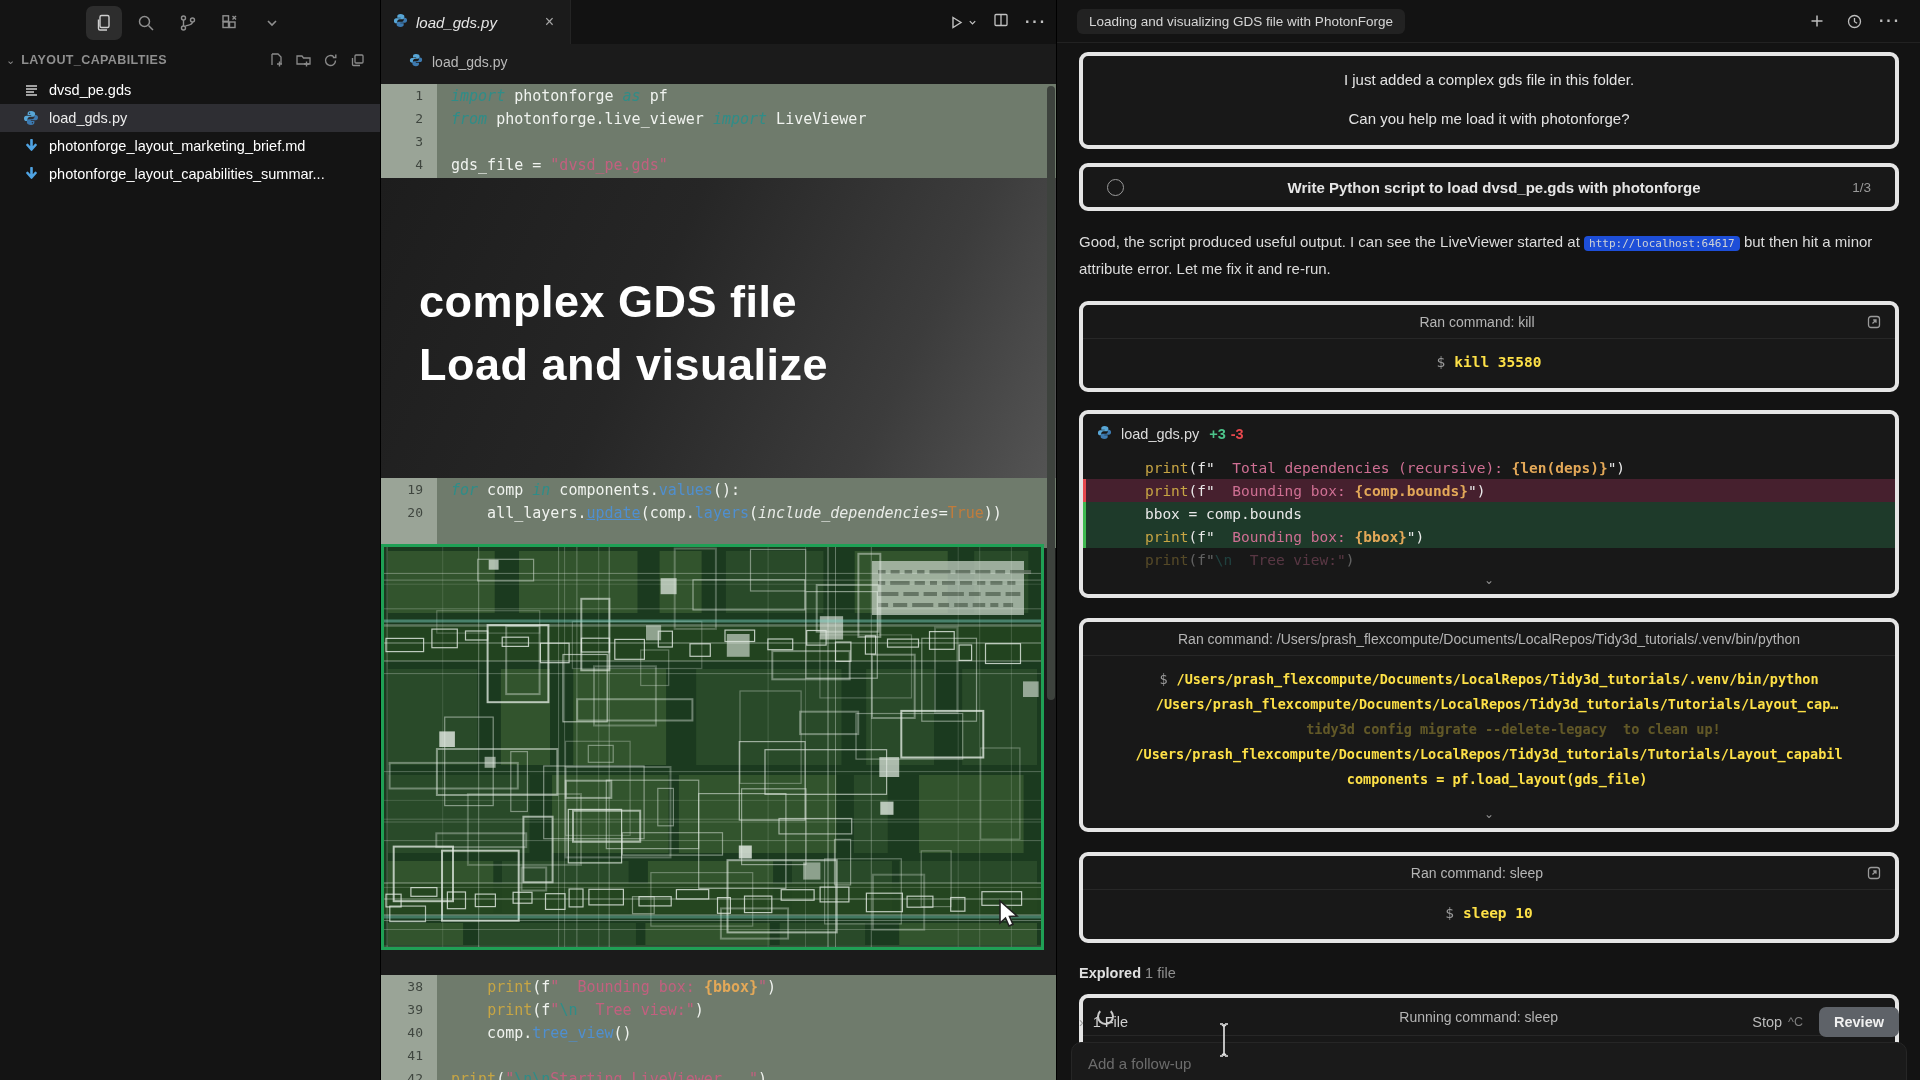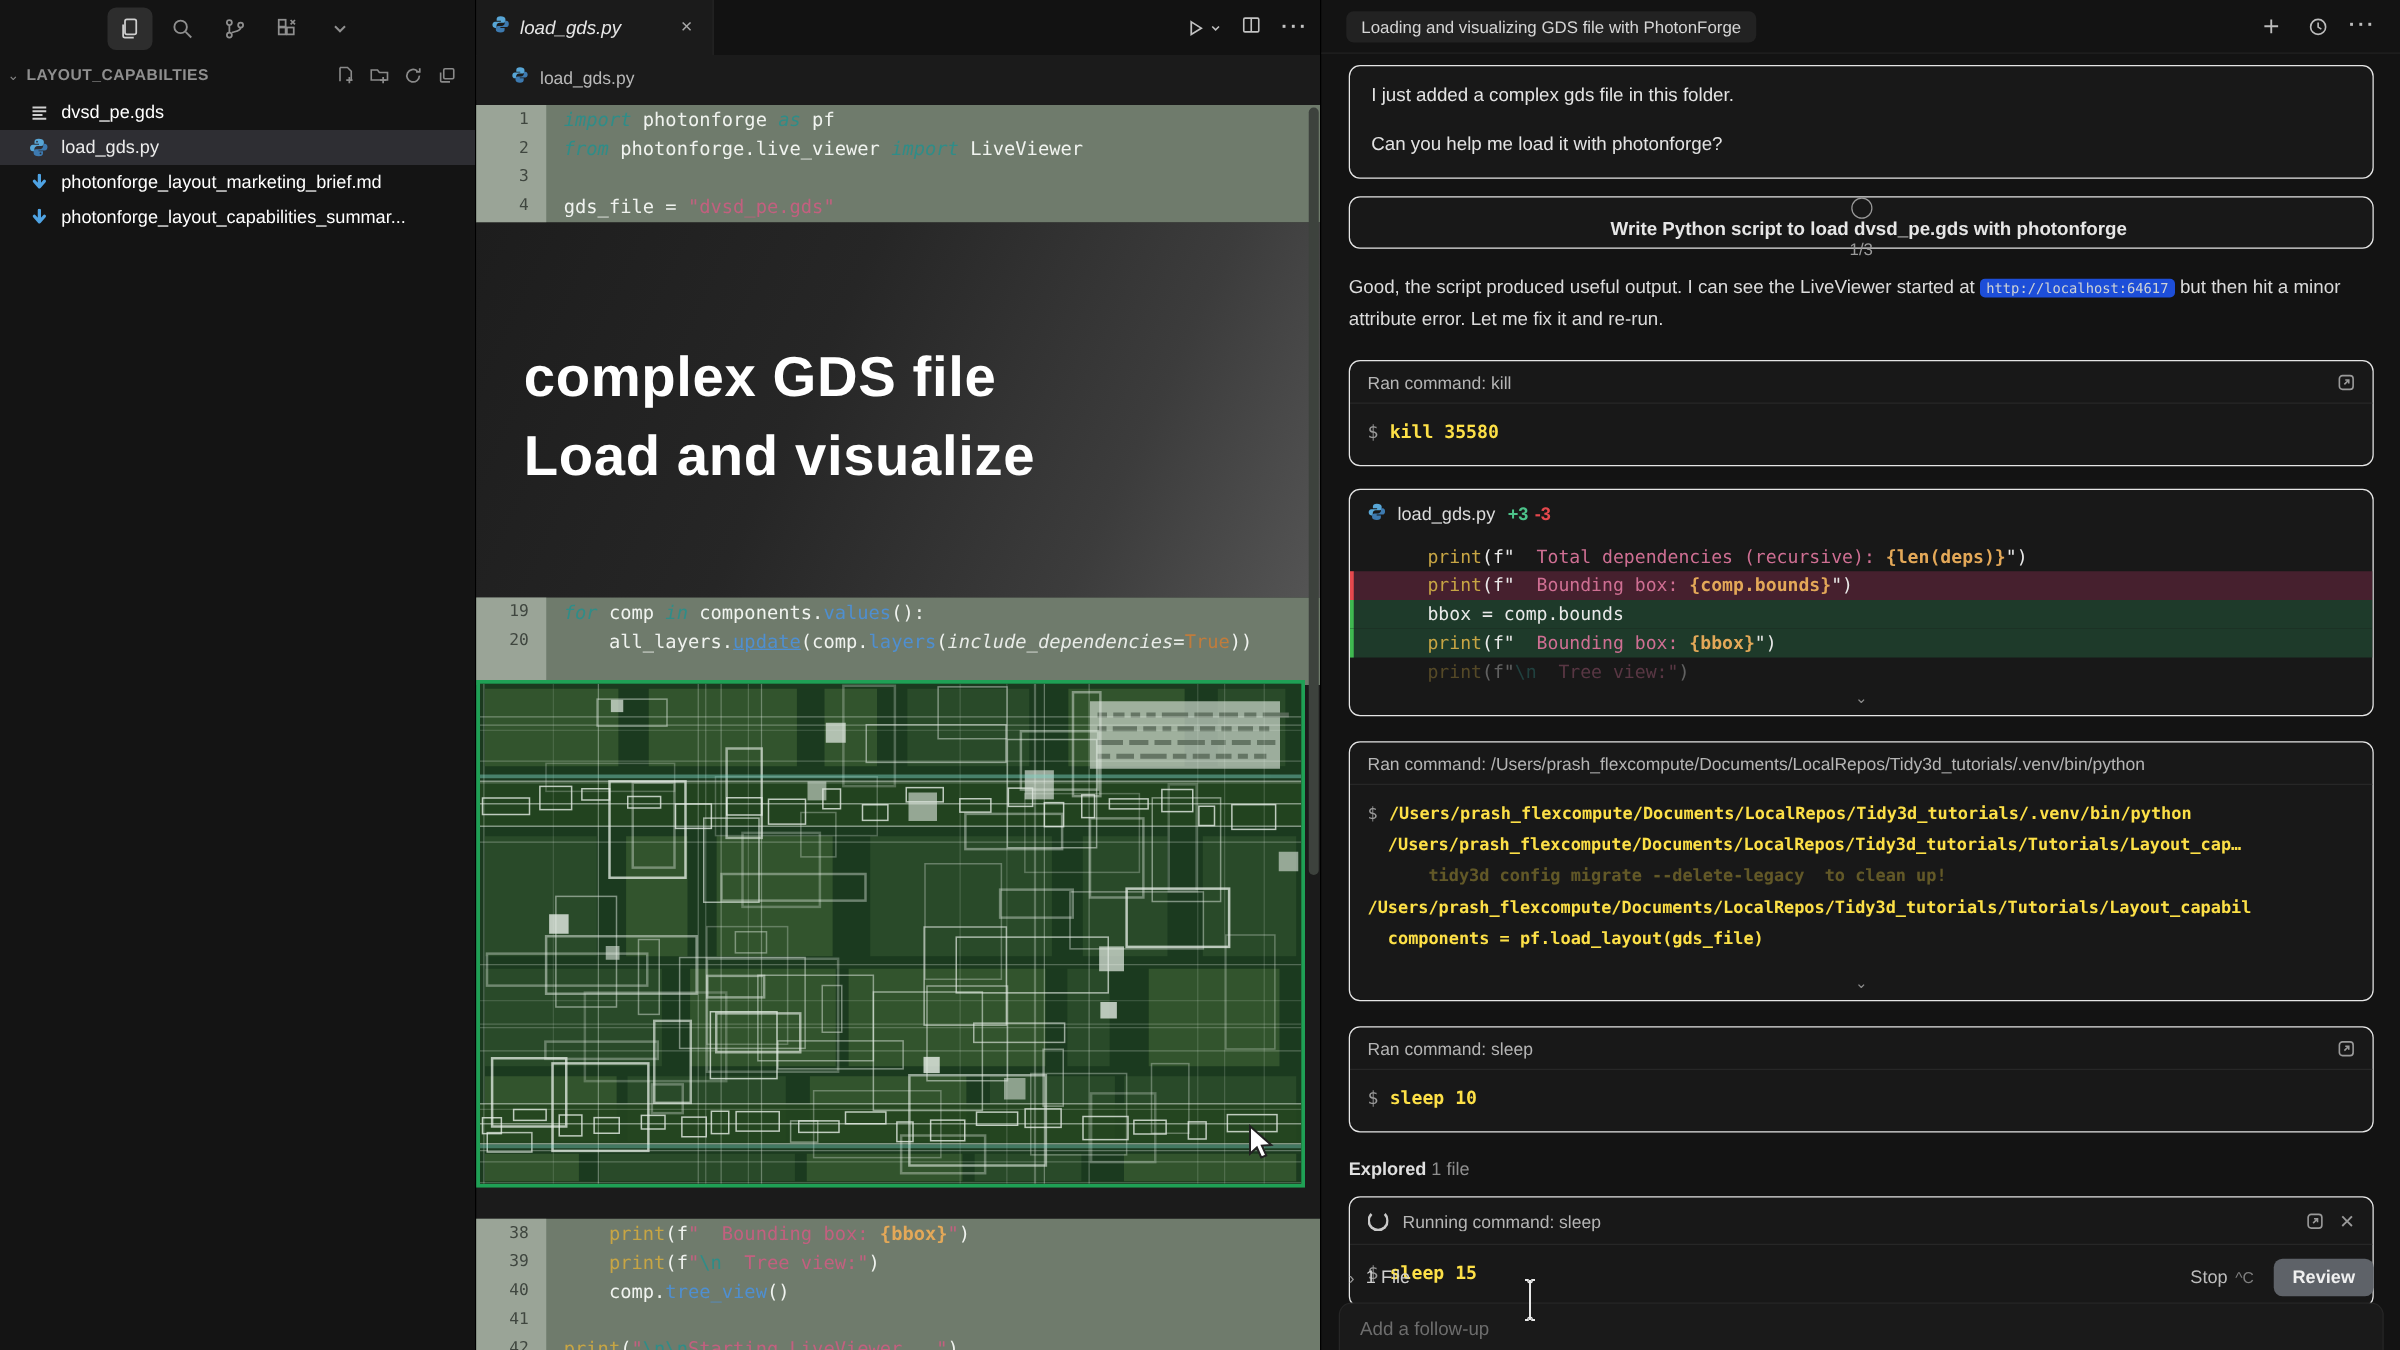--- a/index.html
+++ b/index.html
@@ -62,25 +62,25 @@
   #gdswrap{position:absolute;top:544px;left:0;width:663px;height:406px;border:3px solid #1fa055;box-sizing:border-box;z-index:3;background:#1b3a1f;}
   #gdswrap svg.layout{width:657px;height:400px;display:block;}
   #cursor-arrow{position:absolute;left:612px;top:352px;z-index:4;}
   #scrollbar{position:absolute;right:2px;top:86px;width:8px;height:614px;background:#3d423d;border-radius:4px;z-index:5;}
   
   #chat{position:absolute;left:1056px;top:0;width:864px;height:1080px;background:#131313;border-left:1px solid #000;}
   .chead{position:absolute;top:0;left:0;width:864px;height:42px;display:flex;align-items:center;border-bottom:1px solid #222;}
   .ctitle{margin-left:20px;background:#222;border-radius:6px;padding:5px 12px;font-size:13.5px;color:#d6d6d6;white-space:nowrap;}
   .chead-ic{position:absolute;top:0;height:42px;display:flex;align-items:center;color:#bdbdbd;}
   .content{position:absolute;top:42px;left:0;width:864px;padding:0 22px;box-sizing:border-box;}
-  .card{background:#181818;border:1px solid #e5e5e5;border-radius:9px;}
+  .card{background:#181818;border:4px solid #e5e5e5;border-radius:9px;text-align:center;}
   .usercard{margin-top:10px;padding:15px 17px 18px;}
   .usercard p{margin:0;font-size:15px;color:#e3e3e3;}
   .usercard p + p{margin-top:22px;}
-  .taskcard{margin-top:14px;height:40px;display:flex;align-items:center;padding:0 8px;flex-direction:column;}
+  .taskcard{margin-top:14px;height:40px;display:flex;align-items:center;padding:0 24px;}
   .task-circle{width:15px;height:15px;border:1.6px solid #9a9a9a;border-radius:50%;flex:none;}
   .tasklabel{margin-left:12px;font-size:15px;font-weight:600;color:#e6e6e6;flex:1;}
   .taskprog{font-size:13.5px;color:#9a9a9a;}
   .para{margin-top:18px;font-size:15px;line-height:25px;color:#dcdcdc;}
   .codechip{font-family:"DejaVu Sans Mono",monospace;font-size:11px;background:#1d4ed8;color:#cfd3d6;padding:1px 5px;border-radius:4px;}
   .cmdcard{margin-top:20px;overflow:hidden;}
   .cmdhead{height:33px;display:flex;align-items:center;padding:0 14px;border-bottom:1px solid #272727;}
   .cmdhead-label{font-size:14px;color:#b5b5b5;flex:1;white-space:nowrap;overflow:hidden;text-overflow:ellipsis;}
   .openic{color:#9a9a9a;margin-left:10px;display:flex;}
   .closeic{color:#9a9a9a;margin-left:12px;font-size:15px;}

